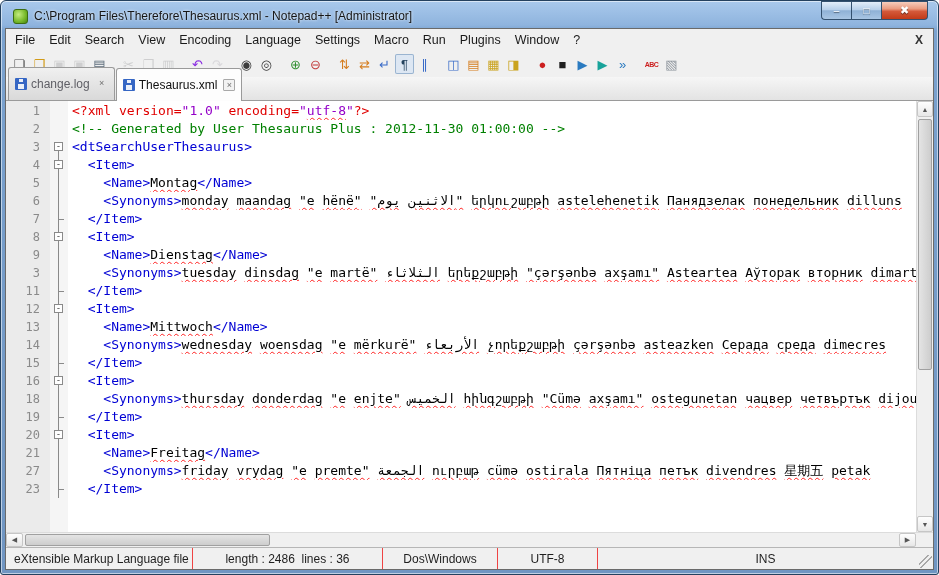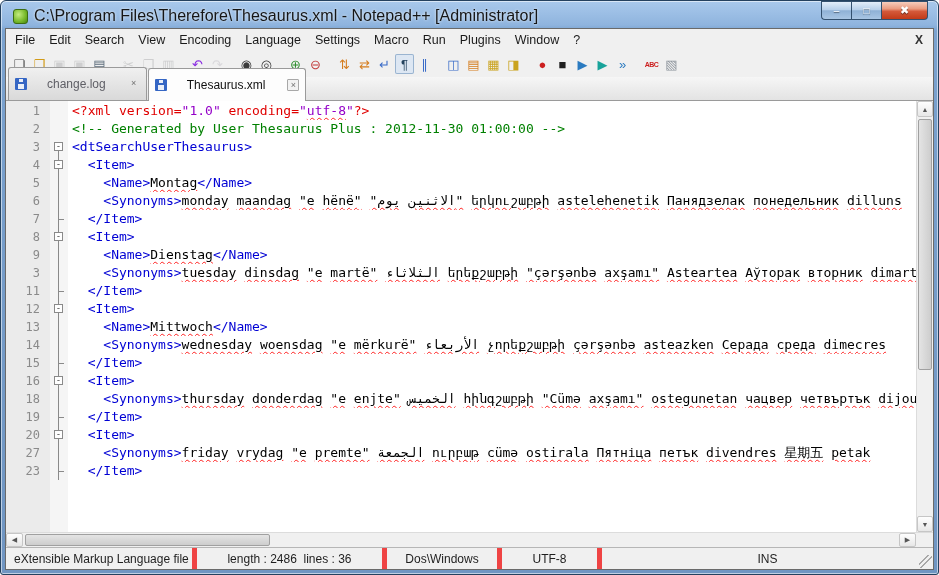--- a/index.html
+++ b/index.html
@@ -8,21 +8,21 @@
   *{box-sizing:border-box}
 
   
   .window{position:absolute;inset:0;border:1px solid #24415f;border-radius:6px 6px 3px 3px;
     background:linear-gradient(180deg,#a9c9ec 0%,#8fb4de 24px,#7aa2cf 30px,#6f95c2 100%);
     box-shadow:inset 0 0 0 1px rgba(255,255,255,.55);
     padding:0 4px 4px;display:flex;flex-direction:column}
   .titlebar{height:27px;display:flex;align-items:center;padding:3px 2px 0 8px;position:relative;flex:none}
   .app-icon{width:15px;height:15px;border-radius:3px;flex:none;
     background:radial-gradient(circle at 35% 35%,#c4ec80,#76b82a 60%,#47830f);border:1px solid #3c6e12;margin-right:6px}
-  .title{font-size:16px;color:#161616;text-shadow:0 0 3px rgba(255,255,255,.9);white-space:nowrap}
+  .title{font-size:12px;color:#161616;text-shadow:0 0 3px rgba(255,255,255,.9);white-space:nowrap}
   .caption{position:absolute;top:0;right:6px;display:flex}
   .cap-btn{height:19px;border:1px solid #33506e;display:flex;align-items:center;justify-content:center;
     color:#fff;font-size:10px;line-height:1;text-shadow:0 1px 1px rgba(0,0,0,.55)}
   .cap-btn.min{width:30px;border-radius:0 0 0 4px;border-right:none;
     background:linear-gradient(#e3eefa,#b8d0ea 45%,#8fb1d6 52%,#a9c6e4)}
   .cap-btn.max{width:31px;background:linear-gradient(#e3eefa,#b8d0ea 45%,#8fb1d6 52%,#a9c6e4)}
   .cap-btn.close{width:46px;border-left:none;border-radius:0 0 4px 0;font-size:11px;
     background:linear-gradient(#f6cdbd,#ea9b80 40%,#d4593a 55%,#c23a18)}
 
   .client{flex:1;min-height:0;background:#f0f0f0;border:1px solid #6a6a6a;display:flex;flex-direction:column}
@@ -37,21 +37,21 @@
   .toolbar{height:26px;flex:none;display:flex;align-items:center;padding:0 4px;gap:1px}
   .tb-btn{width:19px;height:20px;display:flex;align-items:center;justify-content:center;font-size:13px;border-radius:2px;flex:none}
   .tb-btn.pressed{background:#dde7f3;box-shadow:inset 0 0 0 1px #9ab4d0}
   .tb-btn.disabled{opacity:.42;filter:grayscale(85%)}
   .tb-btn .abc{font-size:7px;font-weight:bold;letter-spacing:-.5px}
   .tb-sep{width:8px;flex:none}
 
   
   .tabbar{height:24px;flex:none;background:linear-gradient(#f6f6f6,#e3e3e3);display:flex;align-items:flex-end;
     padding:2px 2px 0;border-bottom:1px solid #9a9a9a}
-  .tab{display:flex;align-items:center;gap:20px;height:19px;padding:16px 6px;font-size:12px;color:#5f5f66;
+  .tab{display:flex;align-items:center;gap:4px;height:19px;padding:16px 6px;font-size:12px;color:#5f5f66;
     background:linear-gradient(#f0f0f0,#d9d9d9);border:1px solid #9a9a9a;border-bottom:none;
     border-radius:3px 3px 0 0;margin-right:1px;position:relative;white-space:nowrap}
   .tab.active{height:22px;background:#fdfdfd;color:#101010;z-index:2;margin-bottom:-1px}
   .floppy{width:12px;height:12px;background:#3566c4;position:relative;border-radius:1px;flex:none}
   .floppy:before{content:"";position:absolute;left:3px;top:6px;width:6px;height:5px;background:#e9eff9}
   .floppy:after{content:"";position:absolute;left:4px;top:1px;width:4px;height:3px;background:#e9eff9}
   .tab-close{width:12px;height:12px;font-size:9px;line-height:10px;text-align:center;color:#707070;margin-left:2px}
   .tab.active .tab-close{border:1px solid #a8a8a8;background:#f2f2f2;border-radius:1px}
 
   
@@ -92,21 +92,21 @@
     background:linear-gradient(#fefefe,#e7e7e7);border:1px solid #c6c6c6;border-radius:2px;flex:none}
   .htrack{flex:1;position:relative}
   .hthumb{position:absolute;top:1px;bottom:1px;left:2px;width:28%;
     background:linear-gradient(#e4e4e4,#cdcdcd);border:1px solid #a0a0a0;border-radius:2px}
   .sb-corner{width:17px;flex:none}
 
   
   .statusbar{height:22px;flex:none;background:#f0f0f0;border-top:1px solid #b6b6b6;display:flex;align-items:stretch;
     font-size:12px;color:#1e1e1e;position:relative}
   .st{white-space:pre;padding:0 8px;display:flex;align-items:center}
-  .st + .st{border-left:5px solid #ef4444}
+  .st + .st{border-left:1px solid #ef4444}
   .st1{width:186px}.st2{width:190px;justify-content:center}.st3{width:270px;justify-content:center}
   .st4{width:115px;justify-content:center}.st5{width:100px;justify-content:center}.st6{flex:1;justify-content:center}
   .grip{position:absolute;right:1px;bottom:1px;width:13px;height:13px;
     background:linear-gradient(135deg,transparent 0 6px,#a8a8a8 6px 7.5px,transparent 7.5px 9.5px,#a8a8a8 9.5px 11px,transparent 11px)}
 </style>
 </head>
 <body>
 
 <div class="window">
 
@@ -390,20 +390,27 @@
             </div>
             <div class="code-row">
               <div class="ln">20</div>
               <span class="fold-cell">
                 <span class="fline"></span>
                 <span class="fbox">-</span>
               </span>
               <div class="code"><span class="s-txt">  </span><span class="s-tag">&lt;Item&gt;</span></div>
             </div>
             <div class="code-row">
+              <div class="ln">21</div>
+              <span class="fold-cell">
+                <span class="fline"></span>
+              </span>
+              <div class="code"><span class="s-txt">    </span><span class="s-tag">&lt;Name&gt;</span><span class="s-mis">Freitag</span><span class="s-tag">&lt;/Name&gt;</span></div>
+            </div>
+            <div class="code-row">
               <div class="ln">27</div>
               <span class="fold-cell">
                 <span class="fline"></span>
               </span>
               <div class="code"><span class="s-txt">    </span><span class="s-tag">&lt;Synonyms&gt;</span><span class="s-mis">friday</span> <span class="s-mis">vrydag</span> <span class="s-mis">"e</span> <span class="s-mis">premte"</span> <span class="s-mis">الجمعة</span> <span class="s-mis">ուրբաթ</span> <span class="s-mis">cümə</span> <span class="s-mis">ostirala</span> <span class="s-mis">Пятніца</span> <span class="s-mis">петък</span> <span class="s-mis">divendres</span> <span class="s-mis">星期五</span> <span class="s-mis">petak</span></div>
             </div>
             <div class="code-row">
               <div class="ln">23</div>
               <span class="fold-cell">
                 <span class="fline"></span>

